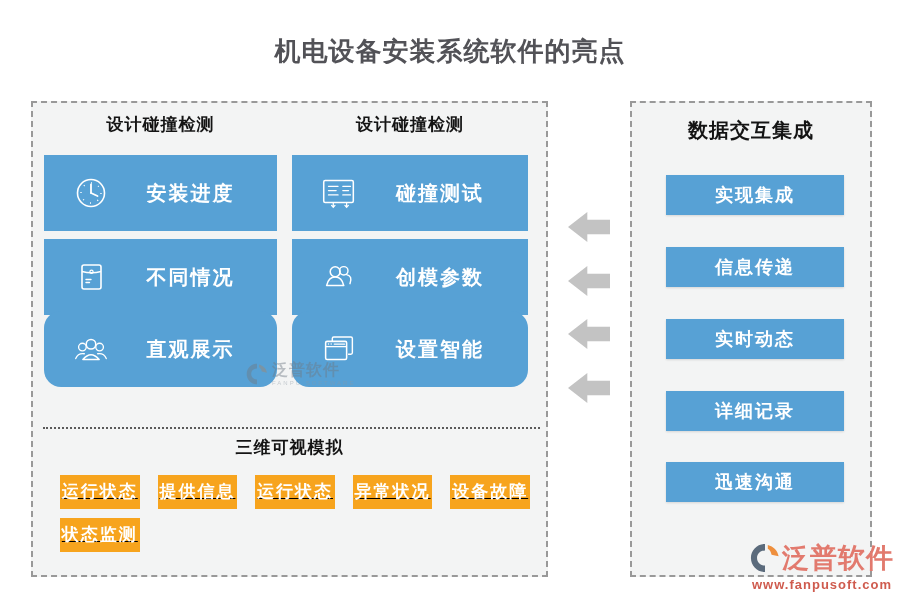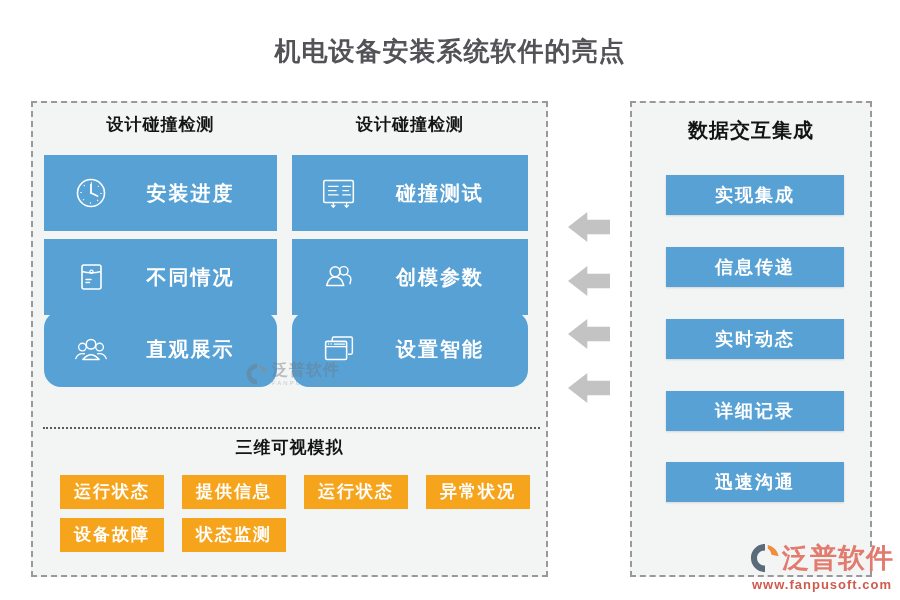--- a/index.html
+++ b/index.html
@@ -31,21 +31,21 @@
     font-weight:bold; letter-spacing:2px; padding-right:8px;}
   .c1i{left:11px; width:233px;}
   .c2i{left:259px; width:236px;}
   .r0{top:52px;} .r1{top:136px;} .r2{top:208px;border-radius:17px;}
 
   .divider{position:absolute; top:324px; left:10px; width:497px;
     border-top:2px dotted #5a5a5a;}
   .m-header{position:absolute; top:333px; left:0; width:100%; text-align:center;
     font-size:17px; font-weight:bold; color:var(--header-color); letter-spacing:1px;}
   .m-grid{position:absolute; left:27px; top:372px; width:470px;
-    display:grid; grid-template-columns:1fr 1fr 1fr 1fr; column-gap:18px; row-gap:9px;}
+    display:grid; grid-template-columns:1fr 1fr 1fr 1fr 1fr; column-gap:18px; row-gap:9px;text-decoration:underline;}
   .m-btn{height:34px; line-height:34px; background:var(--orange); color:#ffffff;
     text-align:center; font-size:17px; font-weight:bold; letter-spacing:2px;}
 
   .rp-header{position:absolute; top:14px; left:0; width:100%; text-align:center;
     font-size:20px; font-weight:bold; color:var(--header-color); letter-spacing:1px;}
   .rp-btn{position:absolute; left:34px; width:178px; height:40px; line-height:40px;
     background:var(--blue); color:#ffffff; text-align:center; font-size:18px;
     font-weight:bold; letter-spacing:2px; box-shadow:0 1px 2px rgba(0,0,0,0.12);}
   .p0{top:72px;} .p1{top:144px;} .p2{top:216px;} .p3{top:288px;} .p4{top:359px;}
 

